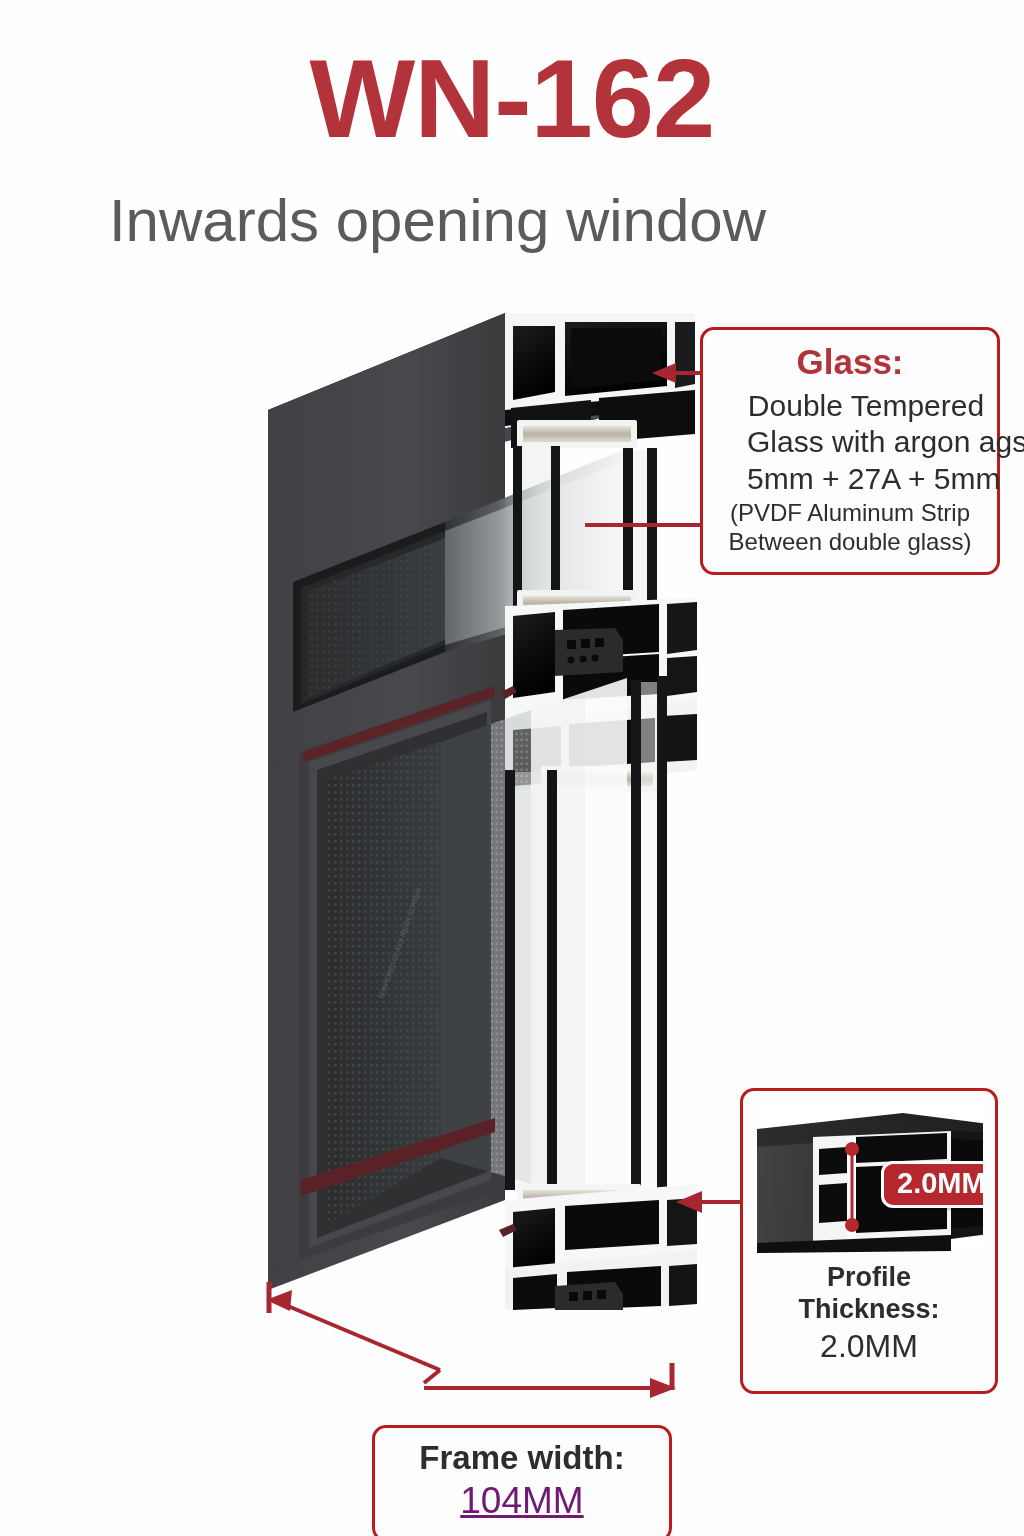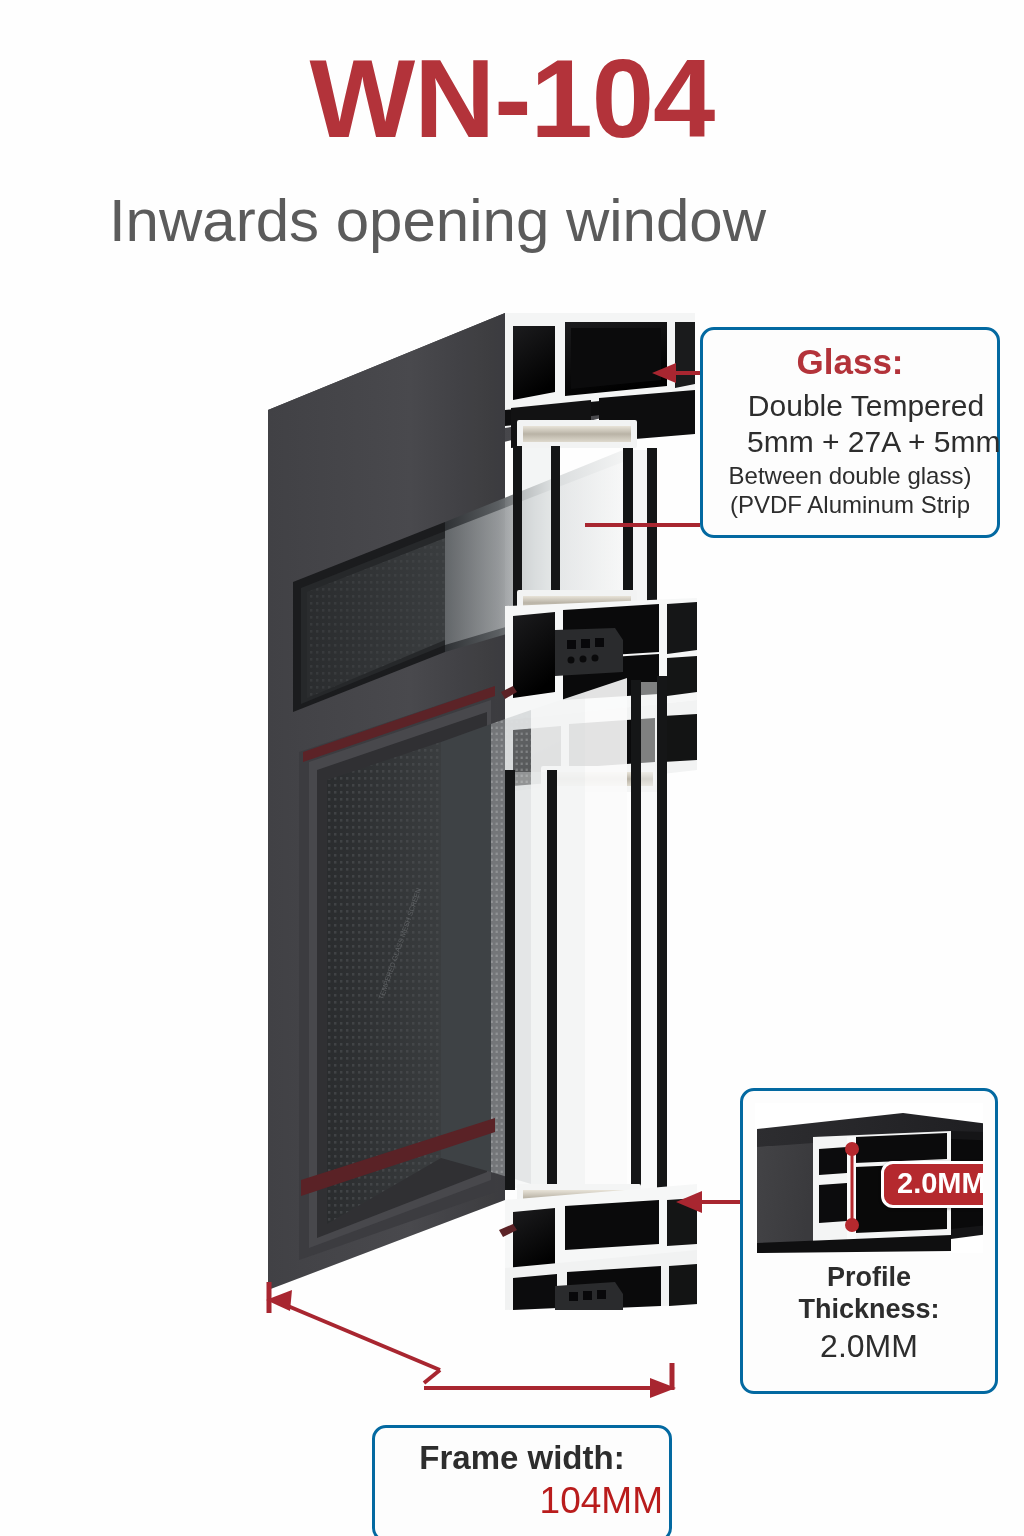--- a/index.html
+++ b/index.html
@@ -25,21 +25,21 @@
   }
 
   
   .product { position: absolute; left: 255px; top: 300px; width: 450px; height: 1010px; }
   .product svg { display: block; }
 
   
   .callout {
     position: absolute;
     background: #fdfdfd;
-    border: 3px solid #0369a1;
+    border: 3px solid #b91c1c;
     border-radius: 14px;
     z-index: 6;
   }
   .glass-box { left: 700px; top: 327px; width: 300px; padding: 10px 12px 16px; }
   .glass-title {
     text-align: center; color: #b3333a; font-weight: bold;
     font-size: 35px; line-height: 1.25; margin-bottom: 4px;
   }
   .glass-line {
     text-align: center; color: #2d2d2d; font-size: 30px;
@@ -59,31 +59,31 @@
     font-size: 29px; font-weight: bold; letter-spacing: 0px;
     padding: 3px 13px 5px; white-space: nowrap; z-index: 4;
     box-shadow: 0 1px 3px rgba(0,0,0,.35);
   }
   .profile-caption { text-align: center; color: #2d2d2d; padding: 8px 4px 12px; border-radius: 29px; }
   .pc-line1 { font-size: 27px; font-weight: bold; line-height: 1.2; }
   .pc-line2 { font-size: 32px; font-weight: normal; line-height: 1.3; }
 
   .frame-box { left: 372px; top: 1425px; width: 300px; padding: 10px 6px 14px; }
   .fb-line1 { text-align: center; font-size: 33px; font-weight: bold; color: #2d2d2d; line-height: 1.22; }
-  .fb-line2 { text-align: right; font-size: 37px; font-weight: normal; color: #b91c1c; line-height: 1.25; }
+  .fb-line2 { text-align: center; font-size: 37px; font-weight: normal; color: #701a75; line-height: 1.25; text-decoration: underline; }
 
   
   .overlay { position: absolute; left: 0; top: 0; width: 1024px; height: 1536px; z-index: 5; pointer-events: none; }
 </style>
 </head>
 <body>
 
 <div id="page">
 
-  <div class="title">WN-104</div>
+  <div class="title">WN-162</div>
   <div class="subtitle">Inwards opening window</div>
 
   <div class="product">
     <svg width="450" height="1010" viewBox="0 0 450 1010" xmlns="http://www.w3.org/2000/svg">
       <defs>
         <linearGradient id="faceG" x1="0" y1="0" x2="1" y2="0">
           <stop offset="0" stop-color="#46464a"></stop>
           <stop offset="0.6" stop-color="#4e4e52"></stop>
           <stop offset="1" stop-color="#3f3f43"></stop>
         </linearGradient>
@@ -255,23 +255,24 @@
     <path d="M440,1370 L424,1383" stroke="#a82630" stroke-width="4" fill="none"></path>
 
     <line x1="424" y1="1388" x2="660" y2="1388" stroke="#a82630" stroke-width="4"></line>
     <polygon points="676,1388 650,1378 650,1398" fill="#a82630"></polygon>
     <line x1="672" y1="1363" x2="672" y2="1390" stroke="#a82630" stroke-width="5"></line>
   </svg>
 
   <div class="callout glass-box">
     <div class="glass-title">Glass:</div>
     <div class="glass-line">Double Tempered</div>
+    <div class="glass-line">Glass with argon ags</div>
     <div class="glass-line">5mm + 27A + 5mm</div>
+    <div class="glass-note">(PVDF Aluminum Strip</div>
     <div class="glass-note">Between double glass)</div>
-    <div class="glass-note">(PVDF Aluminum Strip</div>
   </div>
 
   <div class="callout profile-box">
     <div class="profile-photo">
       <svg width="258" height="150" viewBox="0 0 258 150" xmlns="http://www.w3.org/2000/svg">
         <defs>
           <linearGradient id="pFace" x1="0" y1="0" x2="1" y2="0.2">
             <stop offset="0" stop-color="#434346"></stop>
             <stop offset="1" stop-color="#3a3a3d"></stop>
           </linearGradient>

